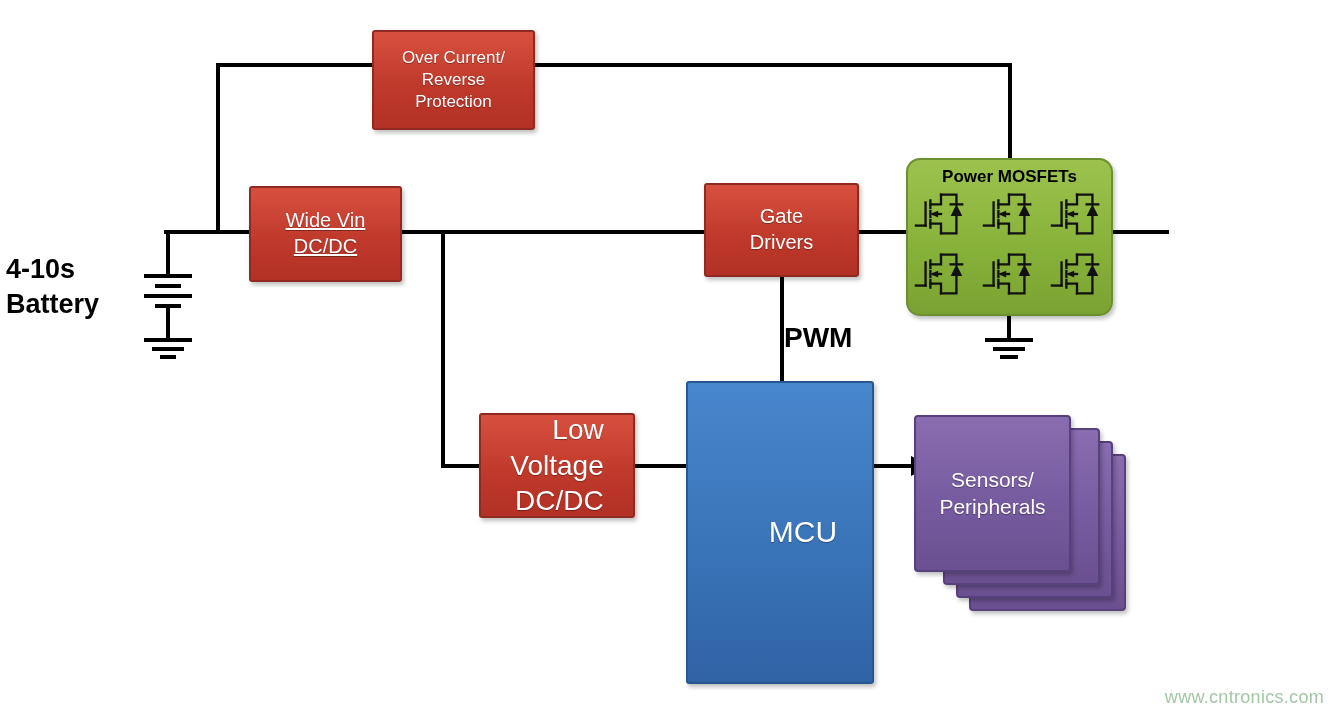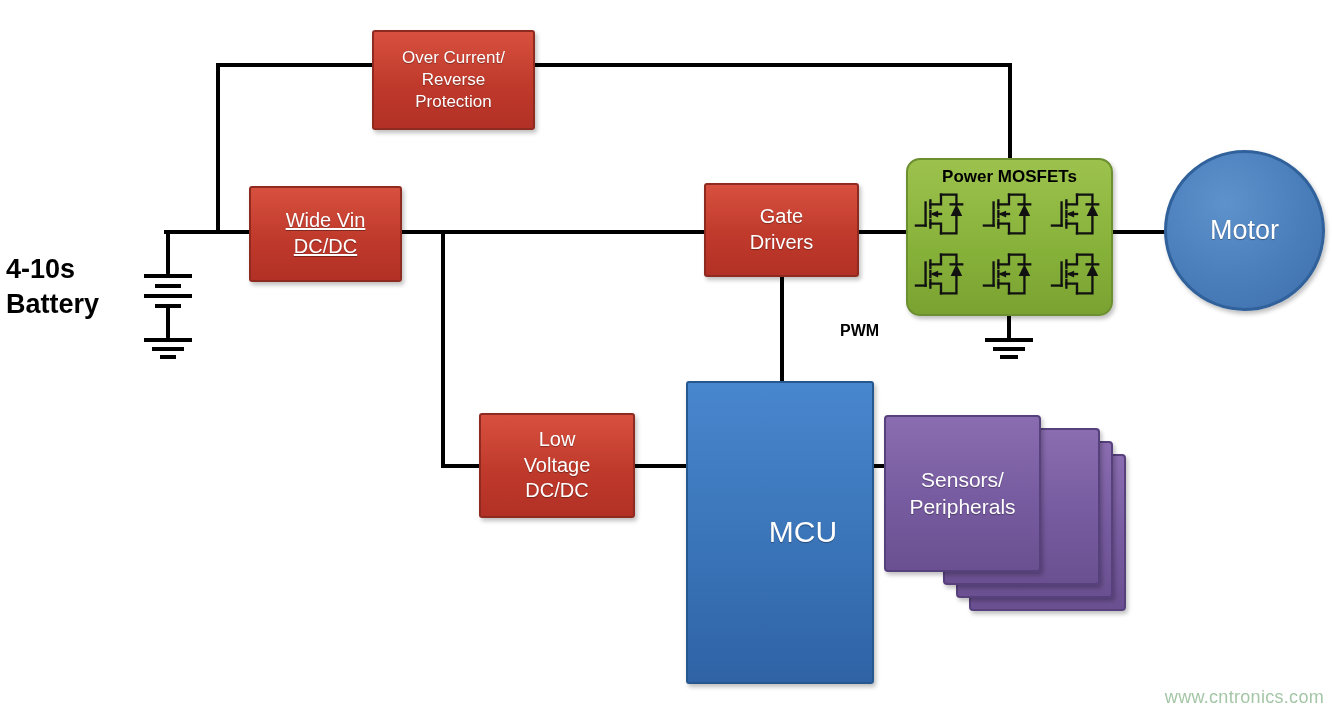--- a/index.html
+++ b/index.html
@@ -137,39 +137,36 @@
       </defs>
       <use href="#mosfet" x="3" y="2" width="54" height="48"></use>
       <use href="#mosfet" x="71" y="2" width="54" height="48"></use>
       <use href="#mosfet" x="139" y="2" width="54" height="48"></use>
       <use href="#mosfet" x="3" y="62" width="54" height="48"></use>
       <use href="#mosfet" x="71" y="62" width="54" height="48"></use>
       <use href="#mosfet" x="139" y="62" width="54" height="48"></use>
     </svg>
   </div>
 
-  <div class="block circle" style="left:1164px;top:150px;width:161px;height:161px;">
-    <span class="label" style="font-size:27px;">Motor</span>
-  </div>
 
-  <div class="plain-text" style="left:840px;top:322px;font-size:16px;font-weight:bold;">PWM</div>
+  <div class="plain-text" style="left:784px;top:322px;font-size:28px;font-weight:bold;">PWM</div>
 
   <div class="block red" style="left:479px;top:413px;width:156px;height:105px;">
-    <span class="label" style="font-size:20px;">Low
+    <span class="label" style="font-size:28px;text-align:right;">Low
 Voltage
 DC/DC</span>
   </div>
 
   <div class="block blue" style="left:686px;top:381px;width:188px;height:303px;">
     <span class="label" style="font-size:30px;">MCU</span>
   </div>
 
   <div class="block purple" style="left:969px;top:454px;width:157px;height:157px;"></div>
   <div class="block purple" style="left:956px;top:441px;width:157px;height:157px;"></div>
   <div class="block purple" style="left:943px;top:428px;width:157px;height:157px;"></div>
-  <div class="block purple" style="left:884px;top:415px;width:157px;height:157px;">
+  <div class="block purple" style="left:914px;top:415px;width:157px;height:157px;">
     <span class="label" style="font-size:21px;">Sensors/
 Peripherals</span>
   </div>
 
   <div class="watermark">www.cntronics.com</div>
 
 </div>
 
 </body></html>

